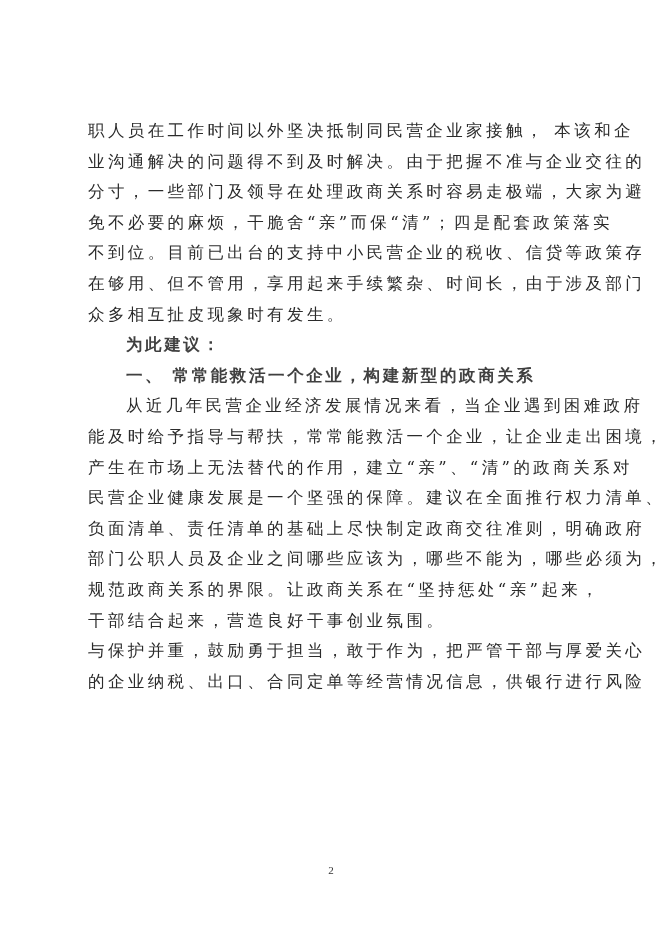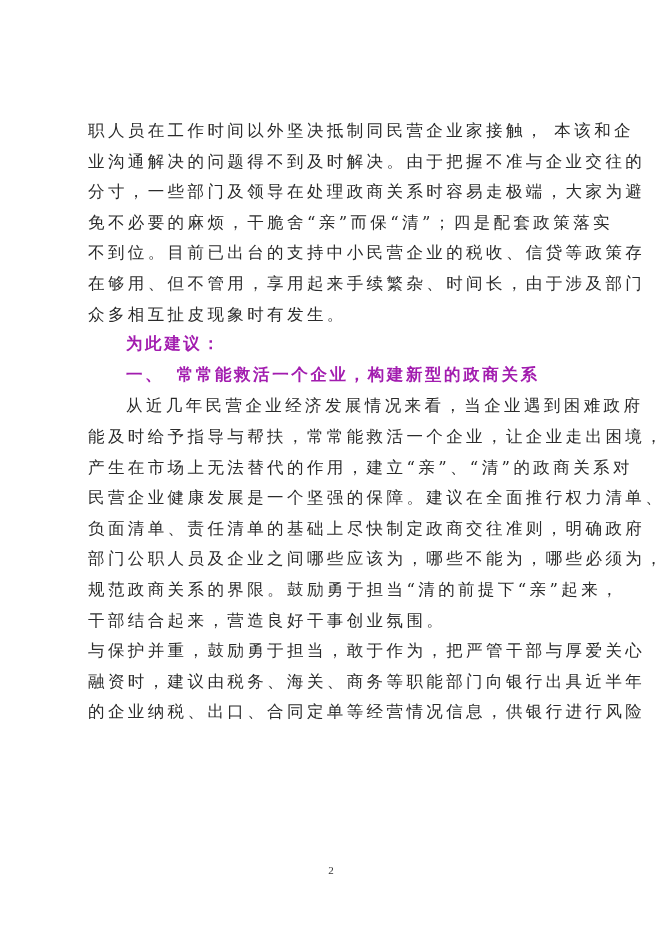--- a/index.html
+++ b/index.html
@@ -8,21 +8,21 @@
     position: absolute; left: 0; top: 0; width: 662px; height: 936px; background: #fff;
   }
   .body-text {
     position: absolute; left: 88px; top: 116px; width: 496px;
     font-family: "DejaVu Serif", "Liberation Serif", serif;
     font-size: 16.5px; line-height: 30.6px; color: #2b2b2b;
     letter-spacing: 3.4px;
   }
   .line { display: block; white-space: nowrap; height: 30.6px; }
   .indent { padding-left: 38px; }
-  .bold { font-weight: bold; color: #a21caf; letter-spacing: 2.6px; font-family: Liberation Mono, monospace; }
+  .bold { font-weight: bold; color: #404040; letter-spacing: 2.6px; }
   .page-number {
     position: absolute; left: 0; width: 662px; top: 864px; text-align: center;
     font-family: "Liberation Serif", serif; font-size: 11px; color: #333;
   }
 </style>
 </head>
 <body>
 
 <div class="page">
   <div class="body-text">
@@ -36,22 +36,21 @@
 
     <span class="line indent bold">为此建议：</span>
     <span class="line indent bold">一、 常常能救活一个企业，构建新型的政商关系</span>
 
     <span class="line indent">从近几年民营企业经济发展情况来看，当企业遇到困难政府</span>
     <span class="line">能及时给予指导与帮扶，常常能救活一个企业，让企业走出困境，</span>
     <span class="line">产生在市场上无法替代的作用，建立“亲”、“清”的政商关系对</span>
     <span class="line">民营企业健康发展是一个坚强的保障。建议在全面推行权力清单、</span>
     <span class="line">负面清单、责任清单的基础上尽快制定政商交往准则，明确政府</span>
     <span class="line">部门公职人员及企业之间哪些应该为，哪些不能为，哪些必须为，</span>
-    <span class="line">规范政商关系的界限。鼓励勇于担当“清的前提下“亲”起来，</span>
+    <span class="line">规范政商关系的界限。让政商关系在“坚持惩处“亲”起来，</span>
     <span class="line">干部结合起来，营造良好干事创业氛围。</span>
     <span class="line">与保护并重，鼓励勇于担当，敢于作为，把严管干部与厚爱关心</span>
 
-    <span class="line">融资时，建议由税务、海关、商务等职能部门向银行出具近半年</span>
     <span class="line">的企业纳税、出口、合同定单等经营情况信息，供银行进行风险</span>
   </div>
 
   <div class="page-number">2</div>
 </div>
 
 </body></html>

